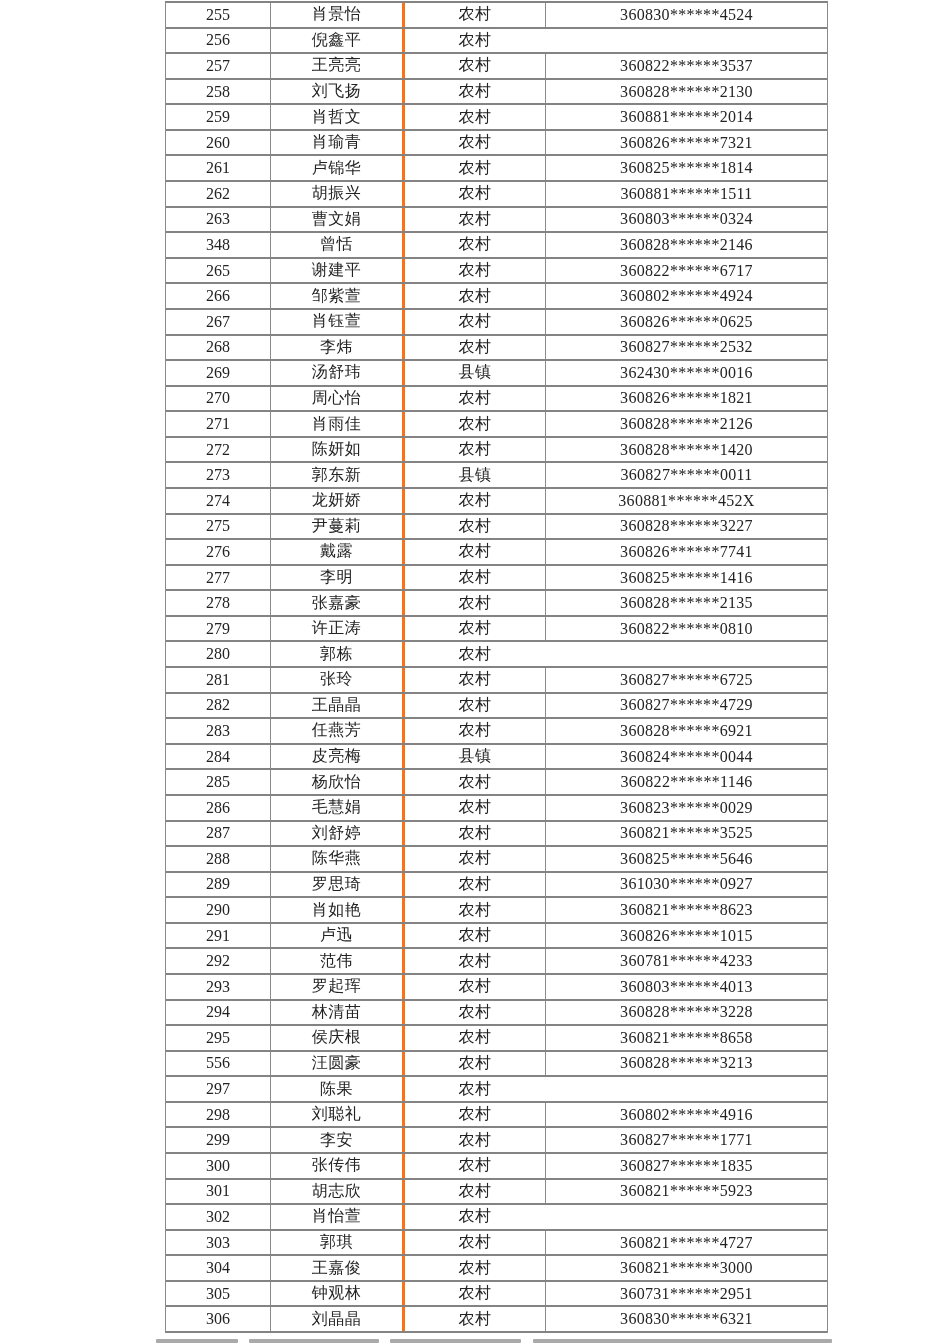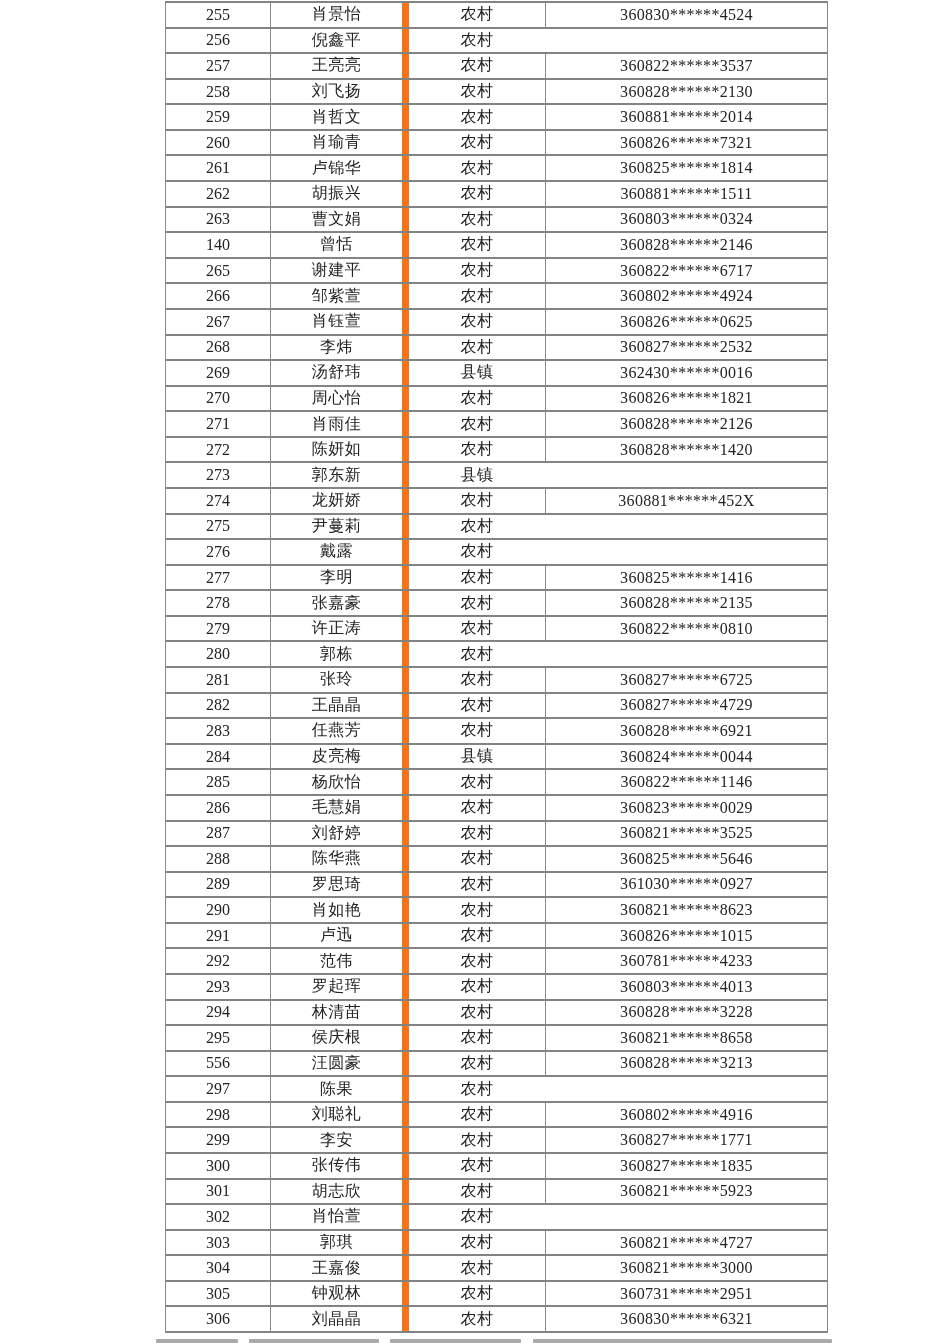--- a/index.html
+++ b/index.html
@@ -37,21 +37,21 @@
     align-items: center;
     justify-content: center;
     box-sizing: border-box;
     font-size: 16px;
     color: #232323;
     white-space: nowrap;
     overflow: hidden;
   }
   .c-serial   { width: 104px; }
   .c-name     { width: 132px; border-left: 1px solid #8a8a8a; letter-spacing: 0.5px; }
-  .c-type     { width: 143px; border-left: 7px solid #f97316; letter-spacing: 0.5px; }
+  .c-type     { width: 143px; border-left: 3px solid #f97316; letter-spacing: 0.5px; }
   .c-id       { flex: 1;      border-left: 1px solid #8a8a8a; letter-spacing: 0.3px; }
   .fragment {
     position: absolute;
     top: 1339px;
     height: 4px;
     background: #aaaaaa;
     border-radius: 1px;
   }
   .frag-1 { left: 156px; width: 82px;  }
   .frag-2 { left: 249px; width: 130px; }
@@ -112,21 +112,21 @@
     <div class="cell c-type">农村</div>
     <div class="cell c-id">360881******1511</div>
   </div>
         <div class="row">
     <div class="cell c-serial">263</div>
     <div class="cell c-name">曹文娟</div>
     <div class="cell c-type">农村</div>
     <div class="cell c-id">360803******0324</div>
   </div>
         <div class="row">
-    <div class="cell c-serial">140</div>
+    <div class="cell c-serial">348</div>
     <div class="cell c-name">曾恬</div>
     <div class="cell c-type">农村</div>
     <div class="cell c-id">360828******2146</div>
   </div>
         <div class="row">
     <div class="cell c-serial">265</div>
     <div class="cell c-name">谢建平</div>
     <div class="cell c-type">农村</div>
     <div class="cell c-id">360822******6717</div>
   </div>
@@ -169,36 +169,39 @@
         <div class="row">
     <div class="cell c-serial">272</div>
     <div class="cell c-name">陈妍如</div>
     <div class="cell c-type">农村</div>
     <div class="cell c-id">360828******1420</div>
   </div>
         <div class="row">
     <div class="cell c-serial">273</div>
     <div class="cell c-name">郭东新</div>
     <div class="cell c-type">县镇</div>
+    <div class="cell c-id">360827******0011</div>
   </div>
         <div class="row">
     <div class="cell c-serial">274</div>
     <div class="cell c-name">龙妍娇</div>
     <div class="cell c-type">农村</div>
     <div class="cell c-id">360881******452X</div>
   </div>
         <div class="row">
     <div class="cell c-serial">275</div>
     <div class="cell c-name">尹蔓莉</div>
     <div class="cell c-type">农村</div>
+    <div class="cell c-id">360828******3227</div>
   </div>
         <div class="row">
     <div class="cell c-serial">276</div>
     <div class="cell c-name">戴露</div>
     <div class="cell c-type">农村</div>
+    <div class="cell c-id">360826******7741</div>
   </div>
         <div class="row">
     <div class="cell c-serial">277</div>
     <div class="cell c-name">李明</div>
     <div class="cell c-type">农村</div>
     <div class="cell c-id">360825******1416</div>
   </div>
         <div class="row">
     <div class="cell c-serial">278</div>
     <div class="cell c-name">张嘉豪</div>

